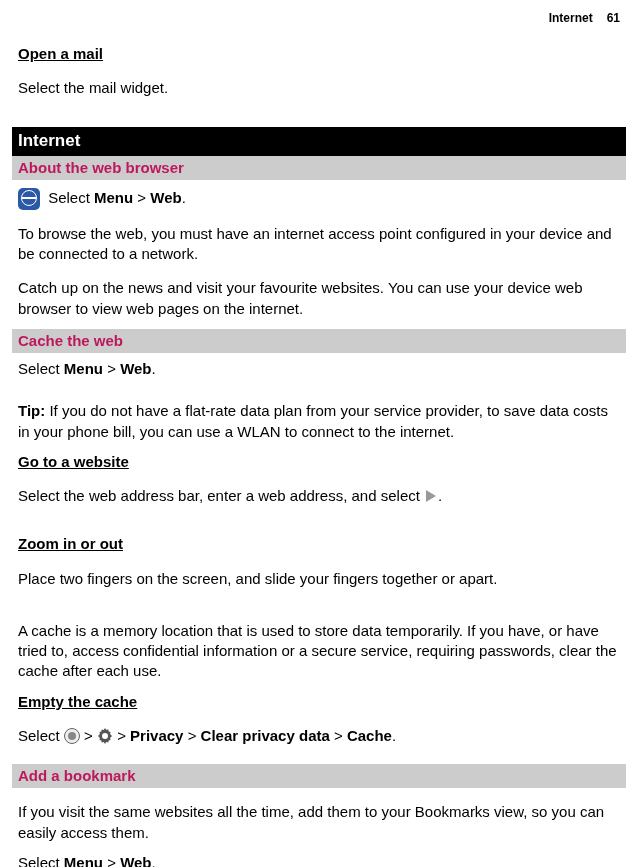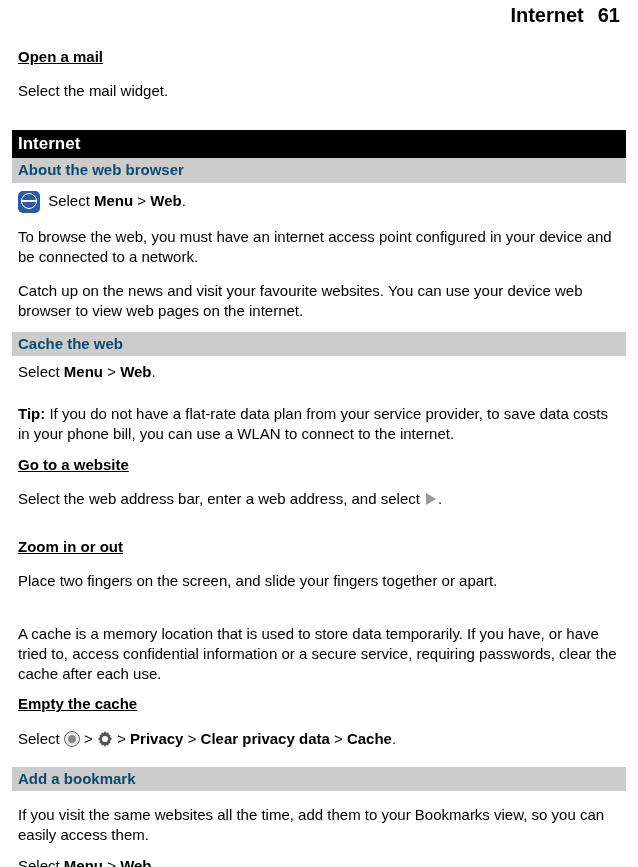--- a/index.html
+++ b/index.html
@@ -11,23 +11,23 @@
       font-family: Arial, Helvetica, sans-serif;
       font-size: 15px;
       line-height: 1.35;
       color: #000;
       width: 638px;
       background: #fff;
       padding: 0;
     }
     .page-header {
       text-align: right;
-      padding: 2px 18px 8px;
-      font-weight: bold;
-      font-size: 20px;
+      padding: 10px 18px 8px;
+      font-weight: bold;
+      font-size: 12px;
     }
     .page-header .sep {
       display: inline-block;
       width: 14px;
     }
     .content {
       padding: 0 18px 18px;
     }
     .heading-bold {
       font-weight: bold;
@@ -41,21 +41,21 @@
     .bar-black {
       background: #000;
       color: #fff;
       font-weight: bold;
       font-size: 17px;
       padding: 3px 6px;
       margin: 10px -6px 0;
     }
     .bar-grey {
       background: #ccc;
-      color: #0c4a6e;
+      color: #be185d;
       font-weight: bold;
       font-size: 15px;
       padding: 2px 6px;
       margin: 0 -6px 6px;
     }
     .icon-browser {
       display: inline-block;
       width: 22px;
       height: 22px;
       background: #2a5aa5;

